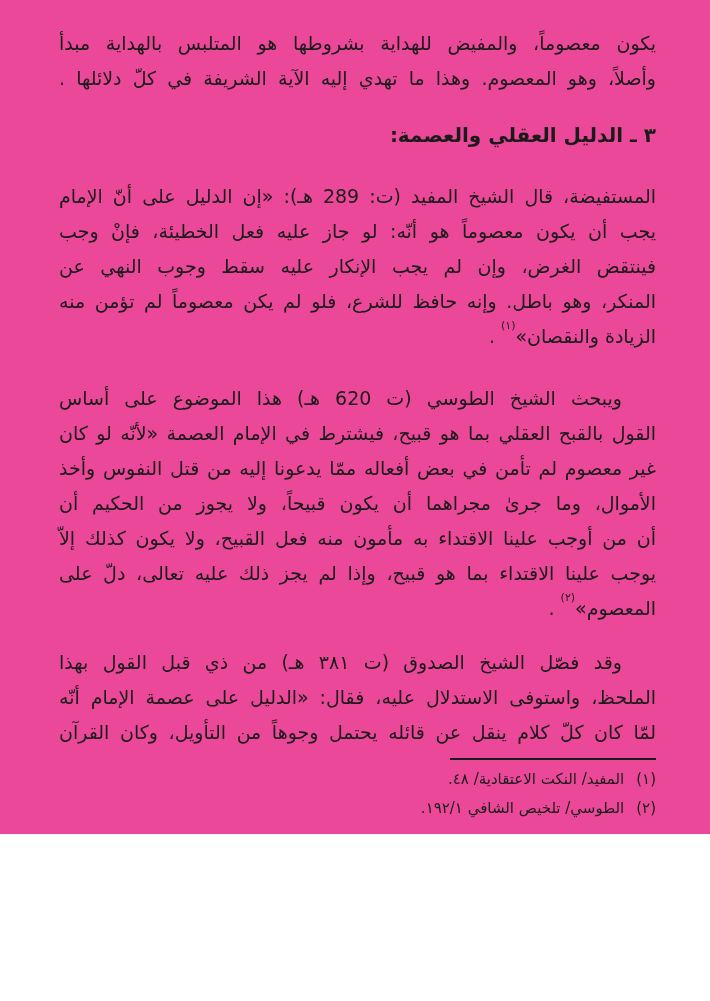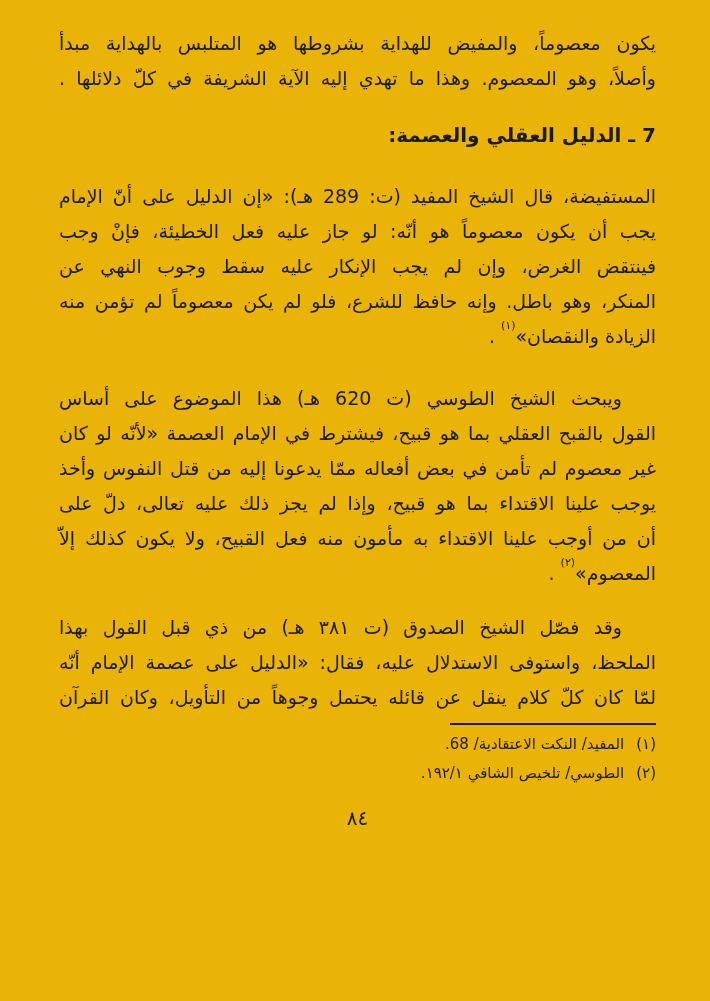--- a/index.html
+++ b/index.html
@@ -4,22 +4,22 @@
 <style>
   html, body {
     margin: 0;
     padding: 0;
     background: #ffffff;
   }
   .page {
     position: relative;
     box-sizing: border-box;
     width: 710px;
-    height: 1001px;
-    background: #eab308;
+    height: 834px;
+    background: #ec4899;
     direction: rtl;
     font-family: "DejaVu Sans", sans-serif;
     color: #1b1b1b;
     padding: 26px 54px 0 59px;
     overflow: hidden;
   }
   .para { font-size: 19px; }
   .line {
     line-height: 35px;
     text-align: justify;
@@ -71,50 +71,51 @@
 </head>
 <body>
 
 <div class="page">
 
   <div class="para" id="para-continuation">
       <div class="line">يكون معصوماً، والمفيض للهداية بشروطها هو المتلبس بالهداية مبدأ</div>
       <div class="line">وأصلاً، وهو المعصوم. وهذا ما تهدي إليه الآية الشريفة في كلّ دلائلها .</div>
     </div>
 
-  <h2 class="heading">7 ـ الدليل العقلي والعصمة:</h2>
+  <h2 class="heading">٣ ـ الدليل العقلي والعصمة:</h2>
 
   <div class="para" id="para-mufid">
       <div class="line">المستفيضة، قال الشيخ المفيد (ت: 289 هـ): «إن الدليل على أنّ الإمام</div>
       <div class="line">يجب أن يكون معصوماً هو أنّه: لو جاز عليه فعل الخطيئة، فإنْ وجب</div>
       <div class="line">فينتقض الغرض، وإن لم يجب الإنكار عليه سقط وجوب النهي عن</div>
       <div class="line">المنكر، وهو باطل. وإنه حافظ للشرع، فلو لم يكن معصوماً لم تؤمن منه</div>
       <div class="line short-last">الزيادة والنقصان»<sup class="fn-ref">(١)</sup> .</div>
     </div>
 
   <div class="para" id="para-tusi">
       <div class="line indent">ويبحث الشيخ الطوسي (ت 620 هـ) هذا الموضوع على أساس</div>
       <div class="line">القول بالقبح العقلي بما هو قبيح، فيشترط في الإمام العصمة «لأنّه لو كان</div>
       <div class="line">غير معصوم لم تأمن في بعض أفعاله ممّا يدعونا إليه من قتل النفوس وأخذ</div>
+      <div class="line">الأموال، وما جرىٰ مجراهما أن يكون قبيحاً، ولا يجوز من الحكيم أن</div>
+      <div class="line">أن من أوجب علينا الاقتداء به مأمون منه فعل القبيح، ولا يكون كذلك إلاّ</div>
       <div class="line">يوجب علينا الاقتداء بما هو قبيح، وإذا لم يجز ذلك عليه تعالى، دلّ على</div>
-      <div class="line">أن من أوجب علينا الاقتداء به مأمون منه فعل القبيح، ولا يكون كذلك إلاّ</div>
       <div class="line short-last">المعصوم»<sup class="fn-ref">(٢)</sup> .</div>
     </div>
 
   <div class="para" id="para-saduq">
       <div class="line indent">وقد فصّل الشيخ الصدوق (ت ٣٨١ هـ) من ذي قبل القول بهذا</div>
       <div class="line">الملحظ، واستوفى الاستدلال عليه، فقال: «الدليل على عصمة الإمام أنّه</div>
       <div class="line">لمّا كان كلّ كلام ينقل عن قائله يحتمل وجوهاً من التأويل، وكان القرآن</div>
     </div>
 
   <div class="footnotes">
     <div class="fn-rule"></div>
     <div class="footnote first">
       <span class="fn-marker">(١)</span>
-      <span class="fn-text">المفيد/ النكت الاعتقادية/ 68.</span>
+      <span class="fn-text">المفيد/ النكت الاعتقادية/ ٤٨.</span>
     </div>
     <div class="footnote">
       <span class="fn-marker">(٢)</span>
       <span class="fn-text">الطوسي/ تلخيص الشافي ١٩٢/١.</span>
     </div>
   </div>
 
   <div class="page-num">٨٤</div>
 
 </div>

